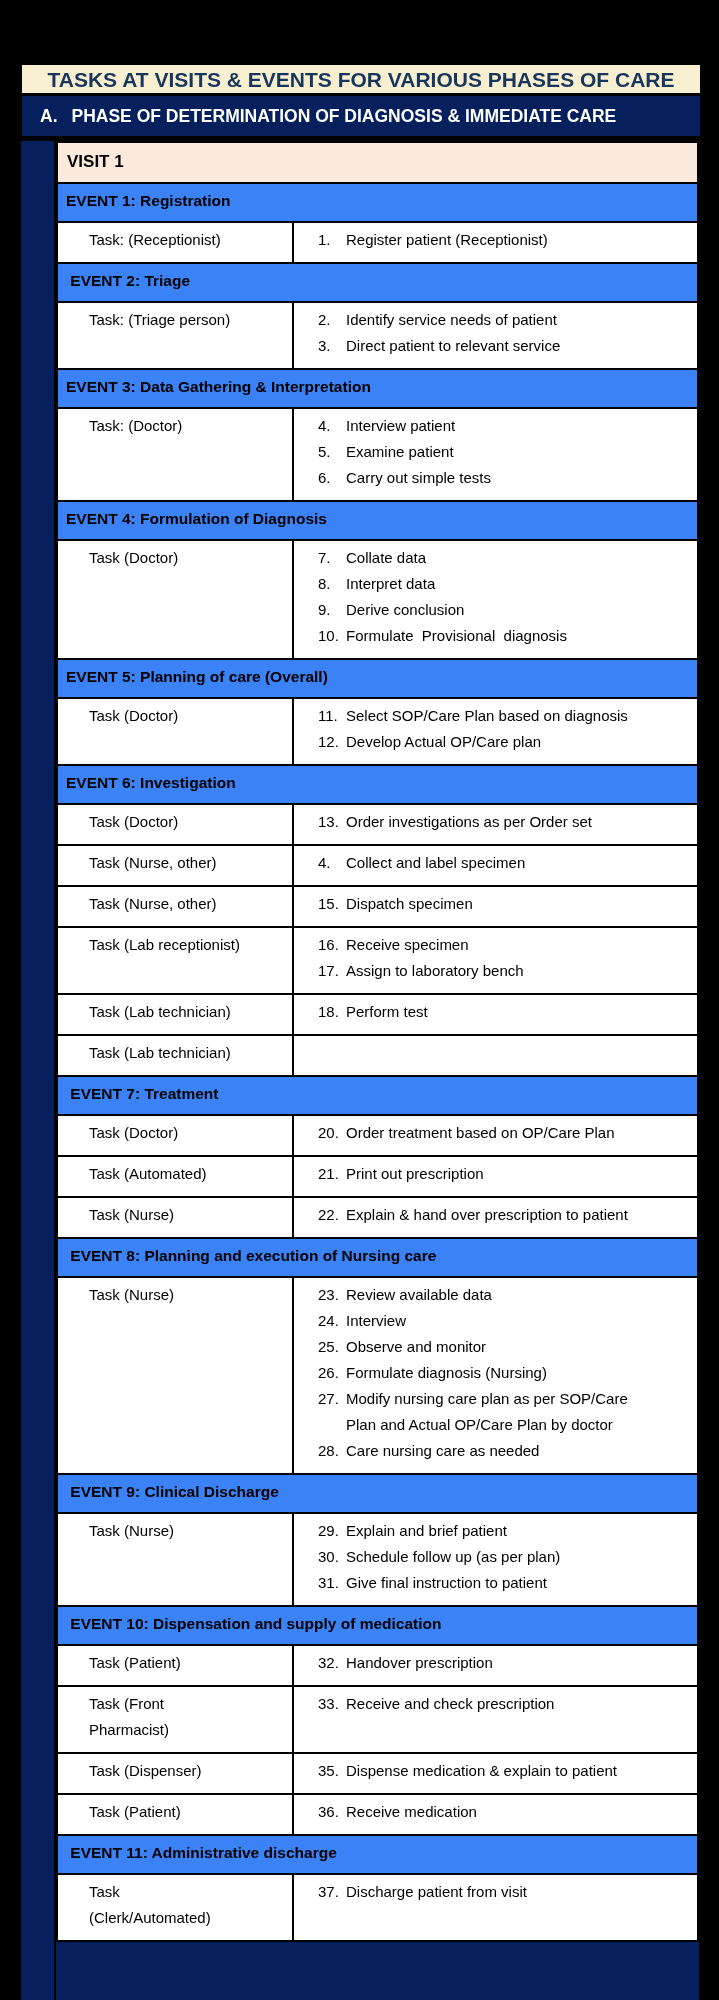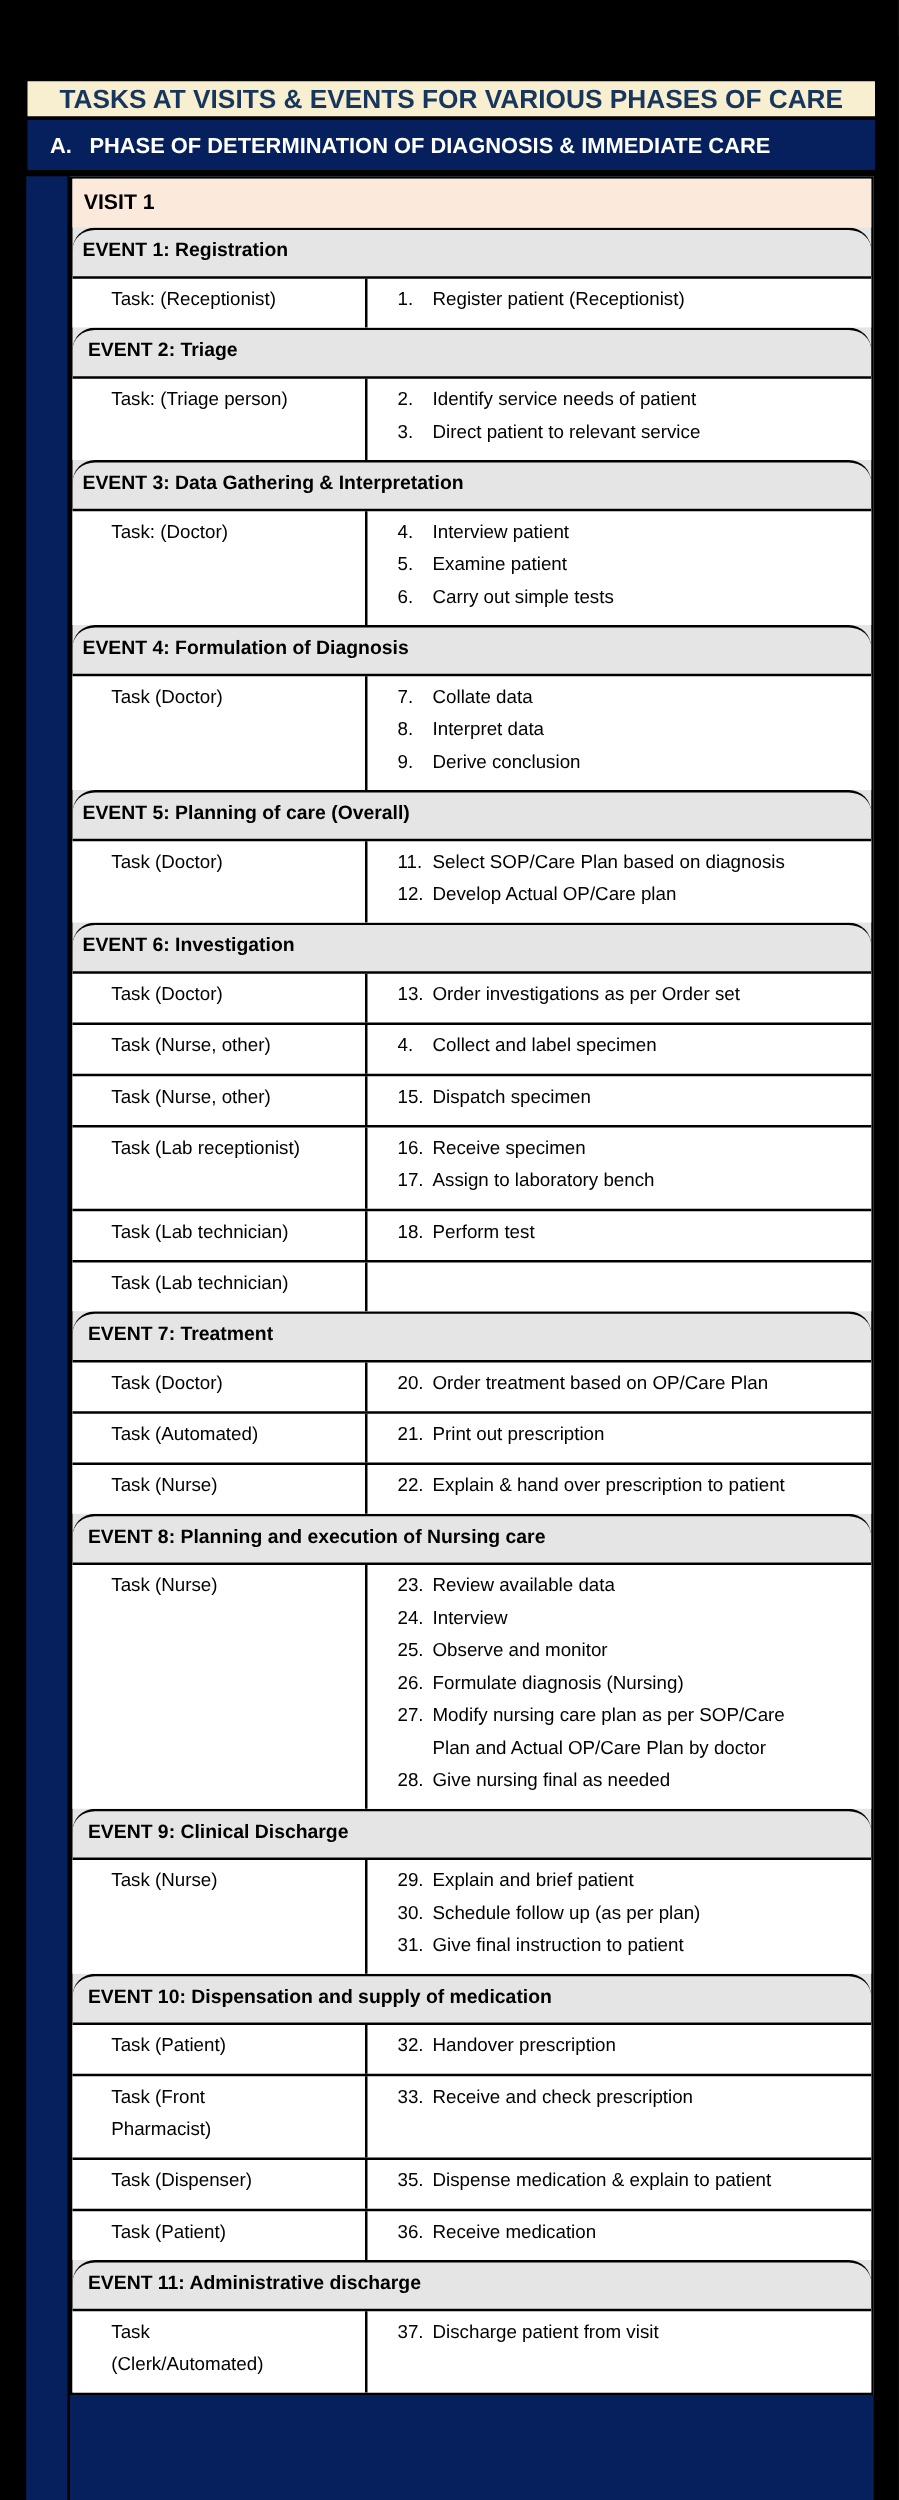--- a/index.html
+++ b/index.html
@@ -37,36 +37,35 @@
     background: var(--navy, #05205C);
   }
   .panel-divider {
     position: absolute; left: 33px; top: 0;
     width: 2px; height: 100%;
     background: #000;
   }
   .visit-table {
     position: absolute; left: 35px; top: 0;
     width: 643px;
-    background: #e5e5e5;
+    background: #3b82f6;
     border: 2px solid #000;
   }
   .visit-row {
     background: var(--blush, #FBE9DC);
     font-weight: bold; font-size: 17px;
     line-height: 26px;
     padding: 6px 8px 7px 9px;
   }
   .event-row {
     border-top: 2px solid #000;
     font-weight: bold; font-size: 15.5px;
     line-height: 26px;
     padding: 4px 8px 7px 8px;
     white-space: pre-wrap;
-    border-radius: 18px;
   }
   .task-row {
     border-top: 2px solid #000;
     display: flex; align-items: stretch;
     background: #fff;
     padding-left: 23px;
   }
   .task-actor {
     flex: 0 0 213px; width: 213px;
     border-right: 2px solid #000;
@@ -153,20 +152,24 @@
               <span class="txt">Collate data</span>
             </div>
             <div class="item">
               <span class="num">8.</span>
               <span class="txt">Interpret data</span>
             </div>
             <div class="item">
               <span class="num">9.</span>
               <span class="txt">Derive conclusion</span>
             </div>
+            <div class="item">
+              <span class="num">10.</span>
+              <span class="txt">Formulate  Provisional  diagnosis</span>
+            </div>
           </div>
         </div>
         <div class="event-row">EVENT 5: Planning of care (Overall)</div>
         <div class="task-row">
           <div class="task-actor">Task (Doctor)</div>
           <div class="task-items">
             <div class="item">
               <span class="num">11.</span>
               <span class="txt">Select SOP/Care Plan based on diagnosis</span>
             </div>
@@ -277,21 +280,21 @@
               <span class="num">26.</span>
               <span class="txt">Formulate diagnosis (Nursing)</span>
             </div>
             <div class="item">
               <span class="num">27.</span>
               <span class="txt">Modify nursing care plan as per SOP/Care
 Plan and Actual OP/Care Plan by doctor</span>
             </div>
             <div class="item">
               <span class="num">28.</span>
-              <span class="txt">Give nursing final as needed</span>
+              <span class="txt">Care nursing care as needed</span>
             </div>
           </div>
         </div>
         <div class="event-row"> EVENT 9: Clinical Discharge</div>
         <div class="task-row">
           <div class="task-actor">Task (Nurse)</div>
           <div class="task-items">
             <div class="item">
               <span class="num">29.</span>
               <span class="txt">Explain and brief patient</span>

